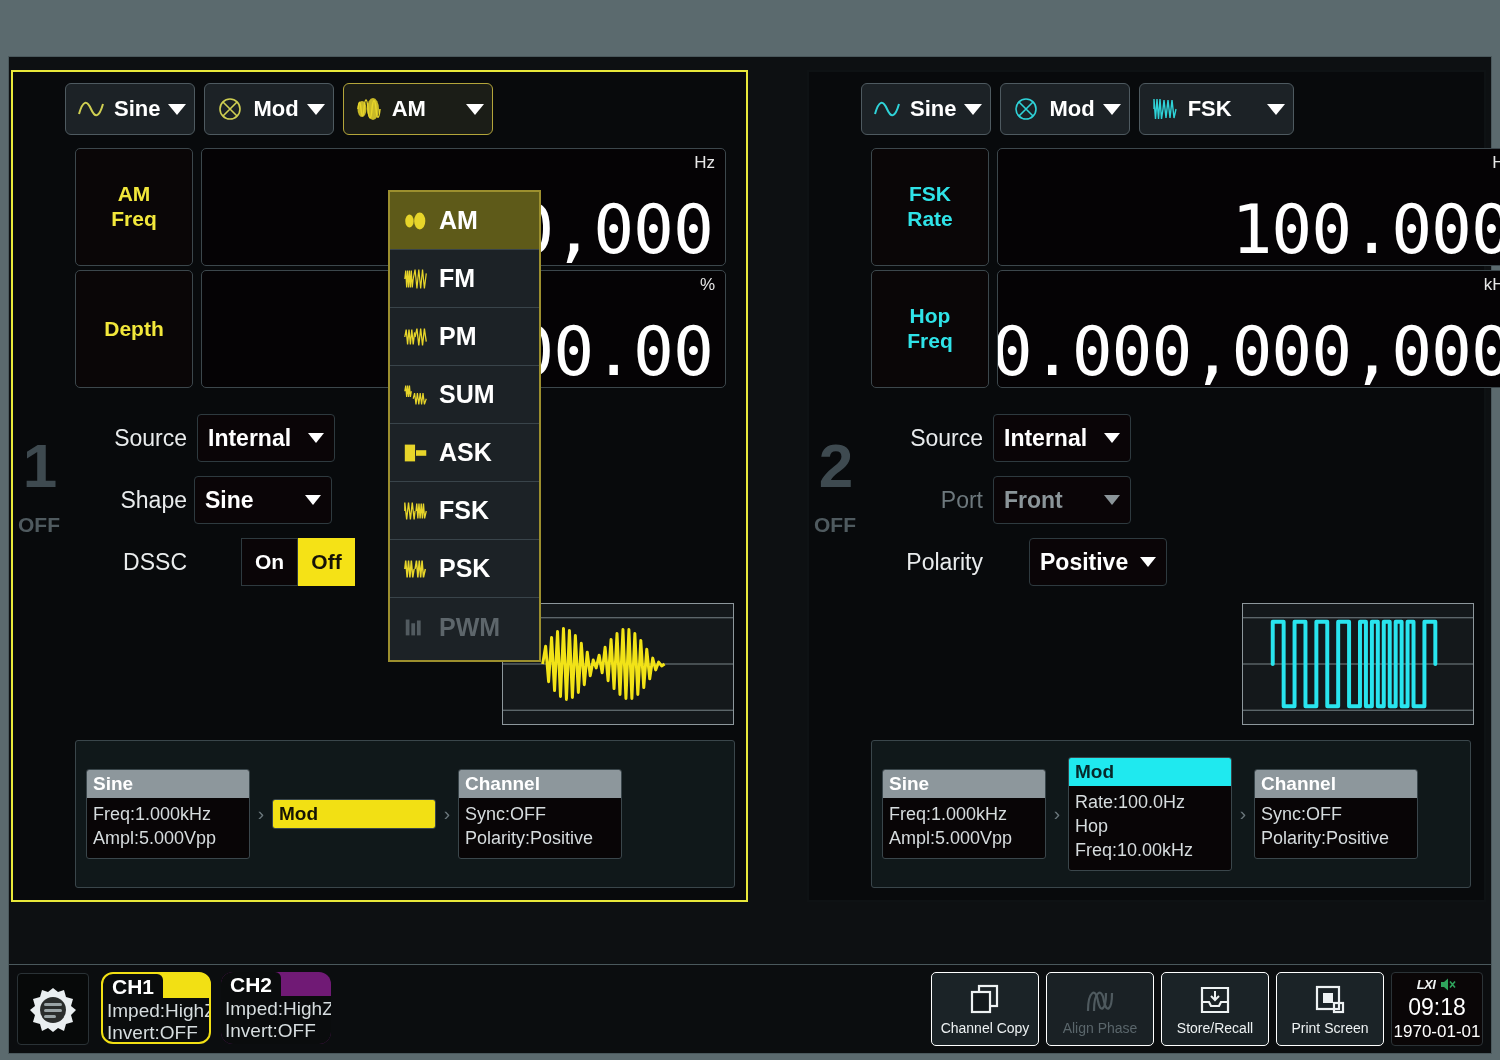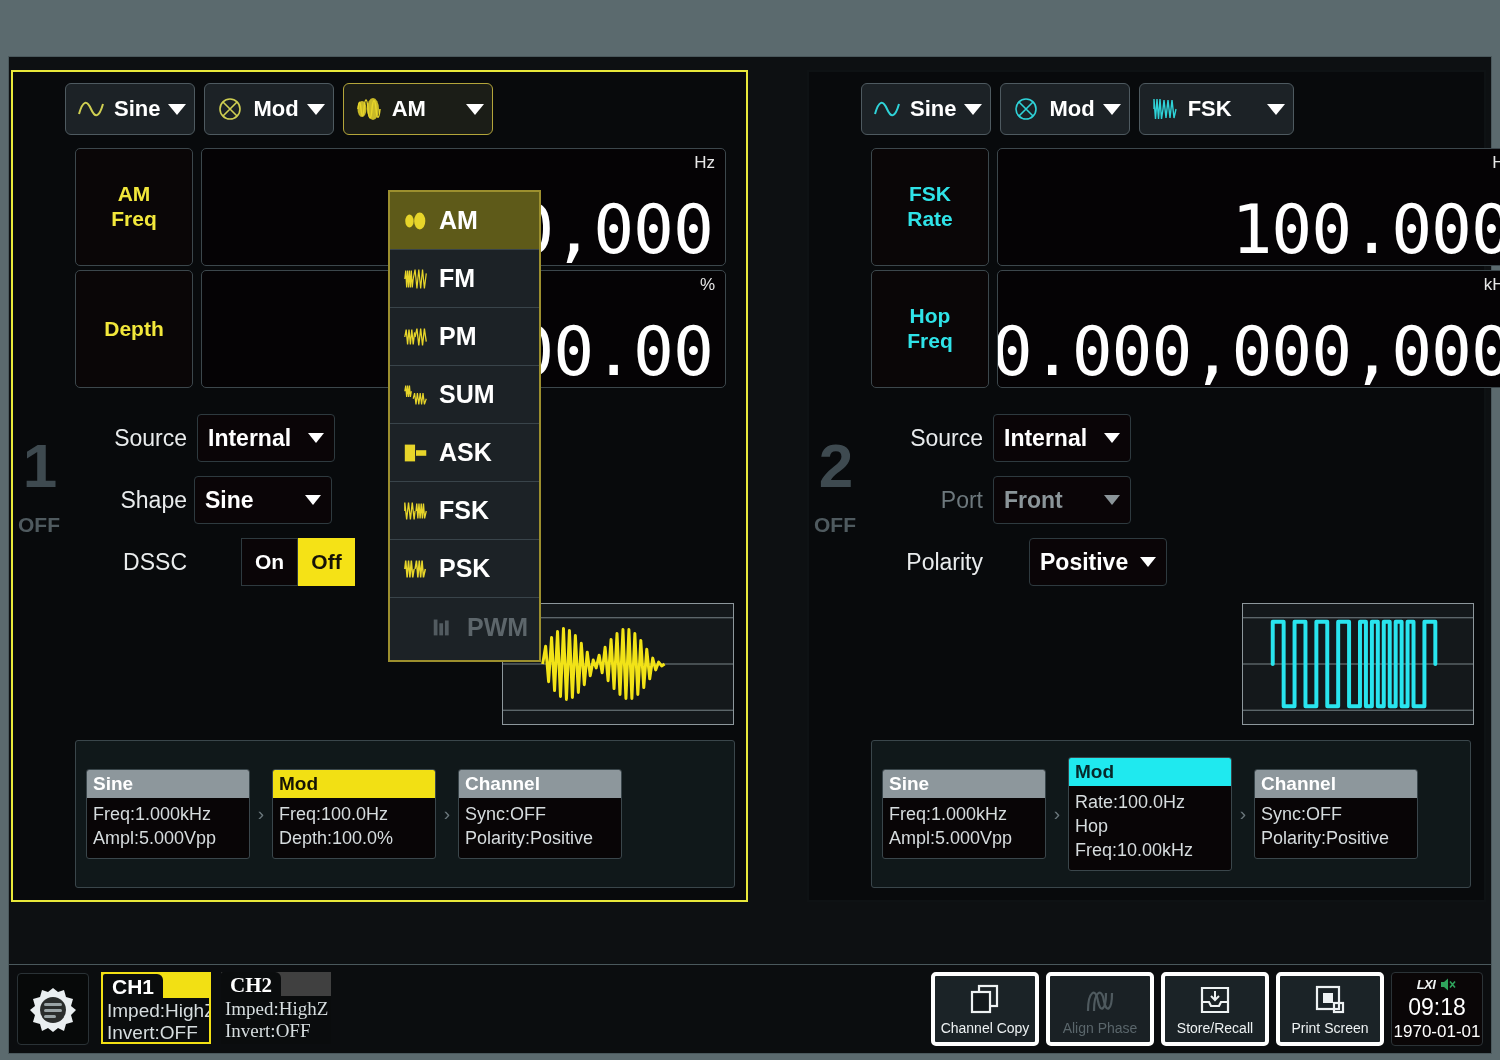--- a/index.html
+++ b/index.html
@@ -122,60 +122,60 @@
 
   
   #am-menu {
     position: absolute; left: 379px; top: 133px; width: 153px; height: 472px;
     background: #1c2226; border: 2px solid #9c8f2e; z-index: 50;
   }
   .mi {
     height: 58px; display: flex; align-items: center; gap: 9px; padding-left: 12px;
     border-bottom: 1px solid #39444a; position: relative;
   }
-  .mi:last-child { border-bottom: none; margin-left: 28px; }
+  .mi:last-child { border-bottom: none; }
   .mi .mi-label { font-size: 25px; font-weight: bold; color: #fff; }
   .mi.sel { background: #5e5a19; }
   .mi.sel .mi-label { color: #fff; }
   .mi.disabled .mi-label { color: #5d666b; }
   .mi svg { width: 28px; height: 26px; flex: none; }
 
   
   .toolbar {
     position: absolute; left: 8px; bottom: 6px; width: 1484px; height: 90px;
     background: #0b0d0f; border: 1px solid #4a585c;
   }
   .tb-gear {
     position: absolute; left: 8px; top: 8px; width: 72px; height: 72px;
     background: #070909; border: 1px solid #2a3236; border-radius: 4px;
     display: flex; align-items: center; justify-content: center;
   }
   .ch-tabs { position: absolute; left: 92px; top: 7px; display: flex; gap: 10px; }
   .chtab {
-    width: 110px; height: 72px; position: relative; border-radius: 0;
+    width: 110px; height: 72px; position: relative; border-radius: 12px;
     background: #5d686d; overflow: hidden;
   }
   .chtab .tab-name {
     position: absolute; left: 0; top: 0; height: 26px; padding: 0 9px;
     background: #0a0c0d; color: #fff; font-size: 21px; font-weight: bold;
     display: flex; align-items: center; border-radius: 2px 6px 0 0;
   }
   .chtab .tab-lines {
     position: absolute; left: 4px; top: 26px; color: #cfd6d8;
     font-size: 19px; line-height: 1.16;
   }
   #chtab1 { background: #f2e014; border: 2px solid #f2e014; }
-  #chtab2 { background: #404040; font-family: Liberation Serif, serif; }
+  #chtab2 { background: #701a75; }
   #chtab1 .tab-lines, #chtab2 .tab-lines { color: #d6dddf; }
   #chtab1 .tab-body, #chtab2 .tab-body {
     position: absolute; left: 0; top: 24px; right: 0; bottom: 0; background: #0a0c0d;
   }
   .tb-right { position: absolute; right: 8px; top: 7px; display: flex; gap: 7px; align-items: flex-start;}
   .tbbtn {
-    width: 108px; height: 74px; background: #1b2327; border: 4px solid #ffffff;
+    width: 108px; height: 74px; background: #1b2327; border: 1px solid #ffffff;
     border-radius: 5px; display: flex; flex-direction: column;
     align-items: center; justify-content: center; gap: 3px;
   }
   .tbbtn .tb-label { font-size: 14px; color: #eef2f3; }
   .tbbtn.disabled { background: #1a2125; }
   .tbbtn.disabled .tb-label { color: #5a666b; }
   .statusbox {
     width: 92px; height: 74px; background: #0a0607; border: 1px solid #2b3337;
     border-radius: 4px; display: flex; flex-direction: column;
     align-items: center; justify-content: center; gap: 1px;
@@ -289,24 +289,20 @@
           <div class="scard">
             <div class="shdr">Sine</div>
             <div class="sbody">
               <div>Freq:1.000kHz</div>
               <div>Ampl:5.000Vpp</div>
             </div>
           </div>
           <span class="sarrow">›</span>
           <div class="scard act-y">
             <div class="shdr">Mod</div>
-            <div class="sbody">
-              <div>Freq:100.0Hz</div>
-              <div>Depth:100.0%</div>
-            </div>
           </div>
           <span class="sarrow">›</span>
           <div class="scard">
             <div class="shdr">Channel</div>
             <div class="sbody">
               <div>Sync:OFF</div>
               <div>Polarity:Positive</div>
             </div>
           </div>
         </div>

